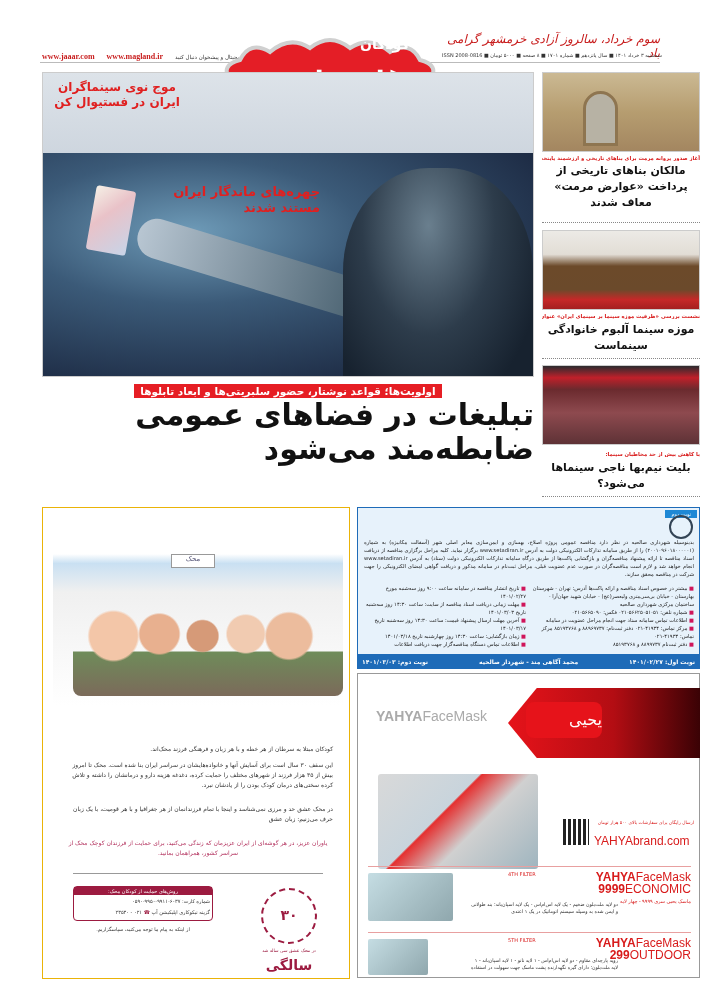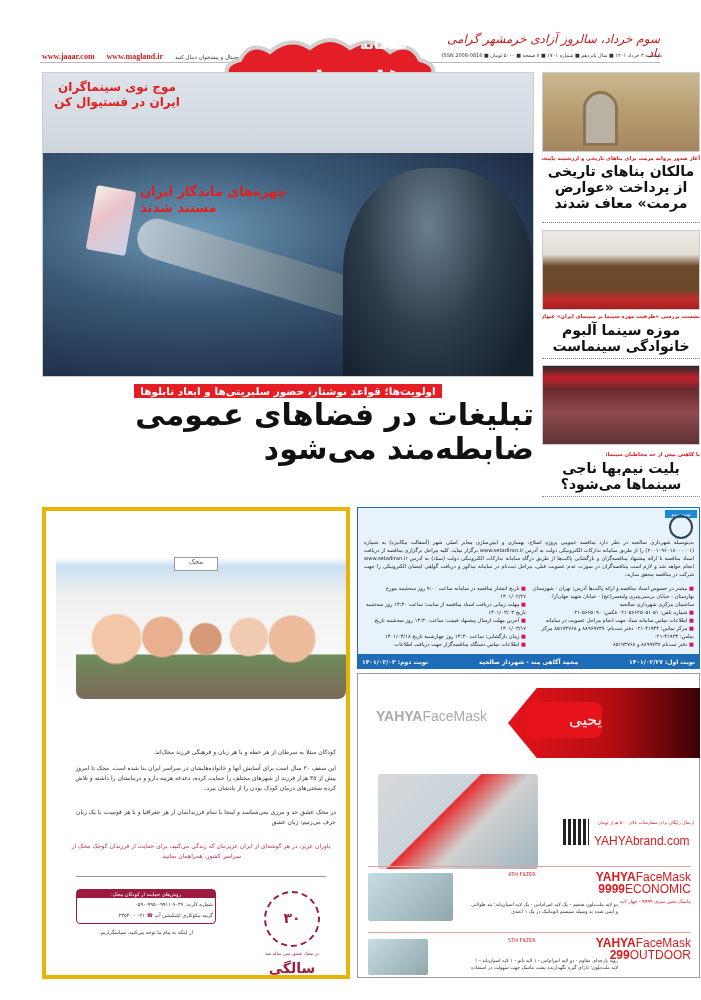--- a/index.html
+++ b/index.html
@@ -19,30 +19,30 @@
 #logo-rooz{left:360px;top:36px;font-size:14px;color:#fff;font-weight:bold}
 #logo-motto{left:310px;top:94px;font-size:7px;color:#fff;font-style:italic}
 
 #main-photo{left:42px;top:72px;width:492px;height:305px;overflow:hidden;border:1px solid #ccc;
  background:linear-gradient(180deg,#dde3e9 0%,#cdd5de 28%,#46576b 30%,#2f3f55 55%,#1f2c40 100%)}
 #billboard{left:0;top:80px;width:492px;height:225px;background:radial-gradient(ellipse at 30% 35%,#6e9bb8 0%,#3b5a78 35%,#1d2b44 80%)}
 #man{left:300px;top:95px;width:190px;height:230px;border-radius:45% 45% 10% 10%;background:radial-gradient(ellipse at 45% 25%,#6a7f8e 0%,#2d3c4b 45%,#17222f 80%)}
 #arm{left:90px;top:175px;width:240px;height:40px;background:linear-gradient(90deg,#b8c6d2,#48606f);transform:rotate(17deg);border-radius:20px}
 #juice{left:48px;top:115px;width:40px;height:65px;background:linear-gradient(135deg,#f5f0e6,#e9c2c8 40%,#c8d4e8);border-radius:3px;transform:rotate(10deg)}
 #kicker-top{left:42px;top:80px;width:150px;text-align:center;font-weight:bold;font-size:12px;line-height:15px;color:#e02020}
-#billboard-head{left:140px;top:184px;width:180px;text-align:left;font-weight:bold;font-size:13px;line-height:16px;color:#e02020}
+#billboard-head{left:140px;top:184px;width:180px;text-align:right;font-weight:bold;font-size:13px;line-height:16px;color:#e02020}
 #lead-kicker-wrap{left:42px;top:380px;width:492px;text-align:center}
 #lead-kicker{display:inline-block;background:#e61e24;color:#fff;font-weight:bold;font-size:10.5px;padding:1px 6px}
 #lead-title{left:42px;top:398px;width:492px;text-align:right;font-weight:bold;font-size:30px;line-height:34px;color:#111}
 
 .side-img{left:542px;width:158px;border:1px solid #ccc}
 #side1-img{top:72px;height:80px;background:linear-gradient(180deg,#cbb993 0%,#b69d70 50%,#a38660 100%)}
 #side1-door{left:40px;top:18px;width:35px;height:55px;background:#b7b2a4;border-radius:18px 18px 0 0;border:3px solid #8e7550}
 .side-kicker{left:542px;width:158px;text-align:right;font-size:5.3px;color:#d81b1b;font-weight:bold;white-space:nowrap;overflow:hidden}
-.side-title{left:542px;width:158px;text-align:center;font-weight:bold;font-size:14px;line-height:16px;color:#111}
+.side-title{left:542px;width:158px;text-align:center;font-weight:bold;font-size:11px;line-height:16px;color:#111}
 .side-sep{left:542px;width:158px;height:1px;border-top:1px dotted #888}
 #side2-img{top:230px;height:80px;background:linear-gradient(180deg,#eceae6 0%,#e2ddd5 30%,#6c4a2a 45%,#6b4a2b 75%,#c62828 88%,#a41f20 100%)}
 #side3-img{top:365px;height:80px;background:linear-gradient(180deg,#2b2b2f 0%,#c0202a 15%,#6b2a2e 30%,#8e4a4f 60%,#5e3236 100%)}
 
 #tender{left:357px;top:507px;width:343px;height:162px;border:1px solid #1e6bb8;background:#e7f2fb}
 #tender-badge{right:2px;top:2px;background:#1e88d5;color:#fff;font-size:5px;padding:1px 6px}
 #tender-title{left:50px;top:8px;width:240px;text-align:center;font-weight:bold;font-size:14.5px;color:#d0155a}
 #tender-title small{font-size:8px}
 #tender-logo{right:6px;top:7px;width:24px;height:24px;border-radius:50%;border:2px solid #345}
 #tender-intro{left:6px;top:30px;width:330px;font-size:5.2px;line-height:8px;color:#222;text-align:justify}
@@ -60,21 +60,21 @@
 #yahya-boxes{left:20px;top:100px;width:160px;height:95px;background:linear-gradient(135deg,#d9d9d9 0%,#c8d4dc 40%,#e53030 41%,#d0d0d0 60%,#9fb5bf 100%);border-radius:3px}
 #yahya-qr{left:205px;top:145px;width:26px;height:26px;background:repeating-linear-gradient(90deg,#222 0 3px,#fff 3px 5px),#222}
 #yahya-url{left:236px;top:160px;font-size:12px;font-weight:normal;color:#d81b1b;font-family:"Liberation Sans",sans-serif}
 .yahya-row{left:10px;width:323px;border-top:1px solid #e8a0a0}
 .yahya-pack{left:0;top:6px;width:85px;height:48px;background:linear-gradient(135deg,#c5dde3,#8fa7ad);border-radius:2px}
 .yahya-model{right:0;top:4px;text-align:right;font-family:"Liberation Sans",sans-serif;color:#d81b1b;font-size:12px;line-height:12px}
 .yahya-model b{font-weight:bold}
 .yahya-desc{left:100px;top:34px;width:150px;font-size:4.8px;line-height:7px;color:#333;text-align:right}
 .yahya-filter{left:140px;top:4px;font-size:5px;color:#d81b1b}
 
-#mahak{left:42px;top:507px;width:308px;height:472px;border:4px solid #eab308;background:#fff}
+#mahak{left:42px;top:507px;width:308px;height:472px;border:1px solid #eab308;background:#fff}
 #mahak-art{left:10px;top:8px;width:290px;height:190px;background:linear-gradient(180deg,#fff 0%,#fff 20%,#c9e0f2 25%,#f0f0f0 40%,#fff 100%)}
 #mahak-kids{left:20px;top:80px;width:270px;height:100px;background:radial-gradient(circle at 15% 40%,#f3c6a8 10%,transparent 11%),radial-gradient(circle at 32% 38%,#e8b08f 10%,transparent 11%),radial-gradient(circle at 48% 40%,#d69a78 10%,transparent 11%),radial-gradient(circle at 64% 38%,#f1cbb1 10%,transparent 11%),radial-gradient(circle at 80% 40%,#ecbc9d 10%,transparent 11%),linear-gradient(180deg,transparent 55%,#6f8c5a 56%,#7b6a5a 100%);border-radius:8px}
 #mahak-sign{left:118px;top:38px;width:44px;height:14px;background:#fff;border:1px solid #999;font-size:7px;color:#557;text-align:center}
 #mahak-title{left:10px;top:210px;width:290px;text-align:center;font-size:14px;font-weight:bold;color:#9c1b40}
 #mahak-title::before,#mahak-title::after{content:"";display:inline-block;width:40px;height:1px;background:#9c1b40;vertical-align:middle;margin:0 8px}
 .mahak-p{left:20px;width:270px;text-align:right;font-size:6px;line-height:10px;color:#333}
 #mahak-hl{color:#b3325e;text-align:center}
 #mahak-hr{left:30px;top:365px;width:250px;height:1px;background:#999}
 #mahak-box{left:30px;top:378px;width:140px;height:35px;border:1px solid #9c1b40;border-radius:4px}
 #mahak-box-head{left:0;top:0;width:138px;height:8px;background:#9c1b40;color:#fff;font-size:5px;text-align:center;line-height:8px}
@@ -92,21 +92,21 @@
   <span>www.magland.ir</span>
   <span class="tag">هنرمند را در وبگاه و دیجیتال و پیشخوان دنبال کنید</span>
 </div>
 <div class="abs rtl" id="slogan">سوم خرداد، سالروز آزادی خرمشهر گرامی باد</div>
 <div class="abs rtl" id="issue-line">سه‌شنبه ۳ خرداد ۱۴۰۱ ■ سال پانزدهم ■ شماره ۱۷۰۱ ■ ۸ صفحه ■ ۵۰۰۰ تومان ■ ISSN 2008-0816</div>
 
 <svg class="abs" id="logo" viewBox="0 0 240 100">
   <path d="M20 50 Q10 35 30 30 Q40 10 60 22 Q80 5 100 18 Q120 2 140 18 Q160 5 180 22 Q200 10 210 30 Q230 35 220 50 Q232 65 210 72 Q200 92 180 80 Q160 96 140 84 Q120 98 100 84 Q80 96 60 80 Q40 92 30 72 Q8 65 20 50Z" fill="#e41e26" stroke="#d0d0d0" stroke-width="4"></path>
 </svg>
 <div class="abs" id="logo-word">هنرمند</div>
-<div class="abs" id="logo-rooz">سامانه</div>
+<div class="abs" id="logo-rooz">کودکان</div>
 <div class="abs" id="logo-motto">...به یاد کمال‌ و کرامت هنرشوی</div>
 
 <div class="abs" id="main-photo">
   <div class="abs" id="billboard"></div>
   <div class="abs" id="arm"></div>
   <div class="abs" id="man"></div>
   <div class="abs" id="juice"></div>
 </div>
 <div class="abs rtl" id="kicker-top">موج نوی سینماگران ایران در فستیوال کن</div>
 <div class="abs rtl" id="billboard-head">چهره‌های ماندگار ایران مستند شدند</div>

